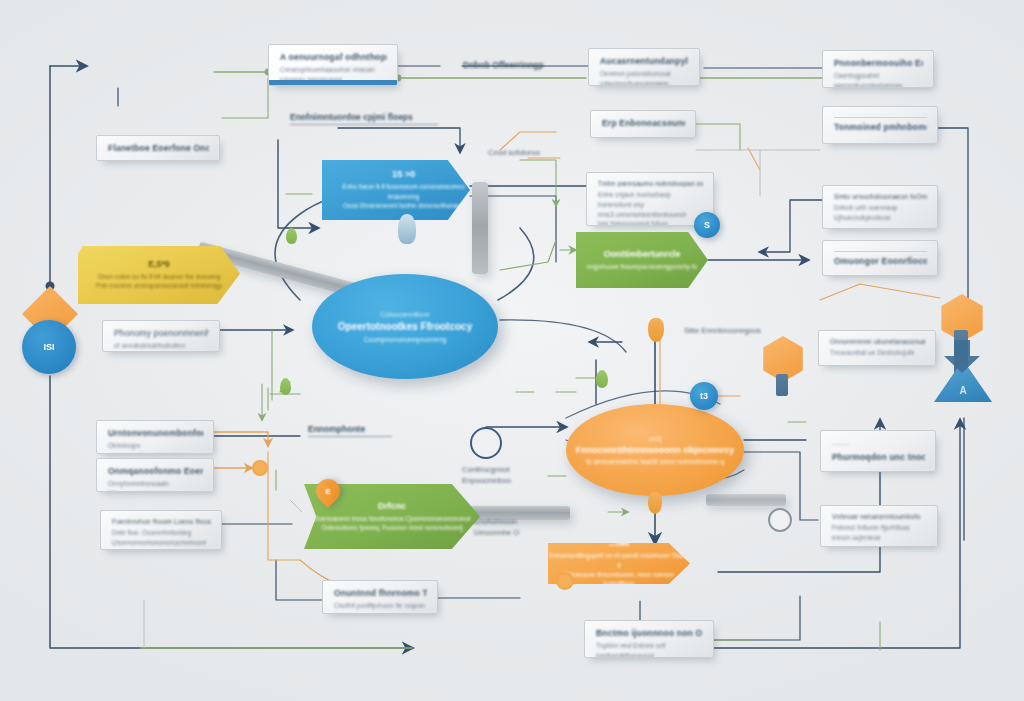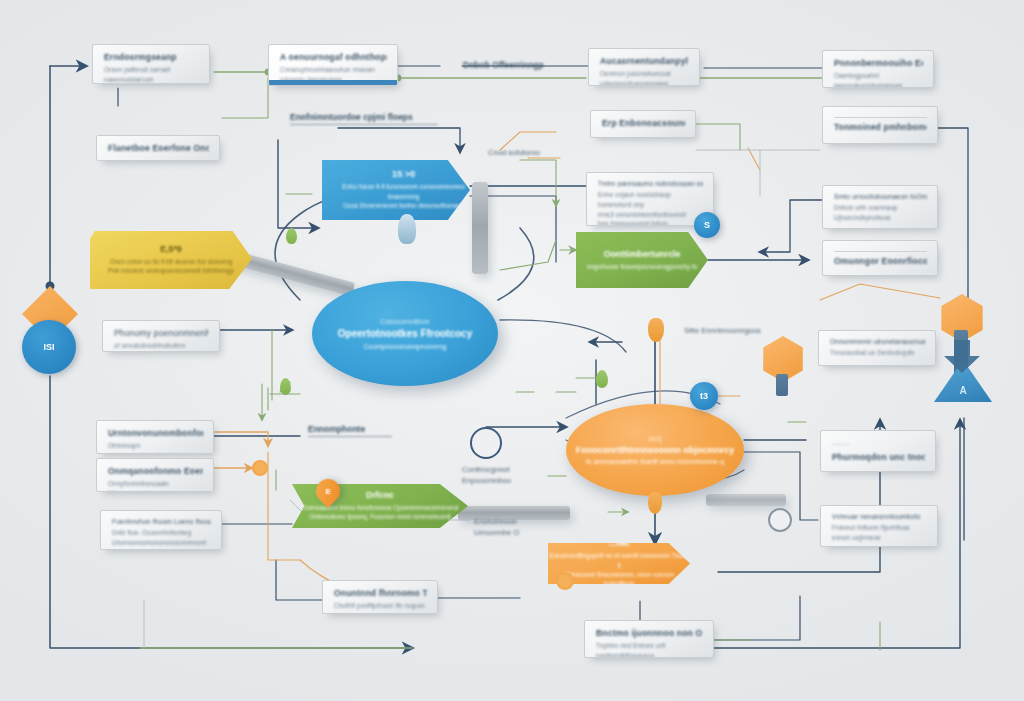--- a/index.html
+++ b/index.html
@@ -268,24 +268,20 @@
       <path d="M430,520 L470,520"></path>
       <path d="M302,512 L290,500"></path>
     </g>
   </svg>
 
   <div class="ribbon" style="left:196px;top:262px;width:160px;height:14px;transform:rotate(15deg);border-radius:3px;"></div>
   <div class="ribbon" style="left:472px;top:182px;width:16px;height:92px;border-radius:4px;"></div>
   <div class="ribbon" style="left:458px;top:506px;width:112px;height:14px;border-radius:3px;"></div>
   <div class="ribbon" style="left:706px;top:494px;width:80px;height:12px;border-radius:3px;opacity:.8;"></div>
 
-  <div class="card plain" style="left:92px;top:44px;width:118px;height:40px;">
-    <div class="t">Erndosrmgseanp</div>
-    <div class="s">Oraon pafbrodi zarradi nawonosidarcom</div>
-  </div>
   <div class="card plain" style="left:96px;top:135px;width:124px;height:26px;">
     <div class="t">Flanetboe Eoerfone Onontacoome</div>
   </div>
 
   <div class="card accentbar" style="left:268px;top:44px;width:130px;height:42px;">
     <div class="t">A oenuurnogaf odhnthopronoges</div>
     <div class="s">Cnnaruphnomhaaouhun rmaoan ndomnto tamnmonee</div>
   </div>
 
   <div class="card plain" style="left:588px;top:48px;width:112px;height:38px;">
@@ -369,44 +365,44 @@
 Enpoocmnboo</div>
   <div class="flabel sm" style="left:474px;top:516px;white-space:pre-line;line-height:1.5;">Enohohnoon
 Umoonnbe O</div>
 
   <div class="poly pent" style="left:322px;top:160px;width:148px;height:60px;background:linear-gradient(160deg,#4badde 0%,#3a9cd2 55%,#2f8cc4 100%);padding-left:15px;">
     <div class="pt">1S &gt;0</div>
     <div class="ps" style="white-space:pre-line;">Enho foeon fi-fl funonoeom cononomeomno bnaonnnng
 Ooos Ehnennnnnnt fonfnn dnnonurthonanfl</div>
   </div>
 
-  <div class="poly pent-l dark" style="left:78px;top:231px;width:162px;height:58px;background:linear-gradient(160deg,#f0d75f 0%,#e8c84a 55%,#dcb93a 100%);margin-left:12px;">
+  <div class="poly pent-l dark" style="left:78px;top:246px;width:162px;height:58px;background:linear-gradient(160deg,#f0d75f 0%,#e8c84a 55%,#dcb93a 100%);">
     <div class="pt" style="color:#6c5a14;">E,5*9</div>
     <div class="ps" style="white-space:pre-line;color:#7a6720;">Onon coton oo fio fl bfl duunon foe  dononng
 Pnb nnonnrs unnnoponnoconnofl fofmfonngp</div>
   </div>
 
   <div class="poly pent" style="left:576px;top:232px;width:132px;height:56px;background:linear-gradient(160deg,#8cbd58 0%,#7fb14e 55%,#6fa042 100%);">
     <div class="pt">Oonttimbertunrcle</div>
     <div class="ps">nngortuooe fnounrpocnoonngponchy-fo</div>
   </div>
 
-  <div class="poly arrowbox" style="left:292px;top:484px;width:176px;height:44px;background:linear-gradient(160deg,#8cbd58 0%,#7fb14e 55%,#6fa042 100%);">
+  <div class="poly arrowbox" style="left:304px;top:484px;width:176px;height:65px;background:linear-gradient(160deg,#8cbd58 0%,#7fb14e 55%,#6fa042 100%);">
     <div class="pt">Drfcnc</div>
     <div class="ps" style="white-space:pre-line;">Ooenoaoenn lnnoo fonofonoeos Cjoonnnnnoeomnnonol
 Onbnnobono fpoonq, Fuoonon nnnd  nonnnoboontj</div>
   </div>
 
   <div class="poly pent" style="left:548px;top:543px;width:142px;height:41px;background:linear-gradient(160deg,#f8b25e 0%,#f5a54a 55%,#ef9634 100%);">
     <div class="pt">...fMt</div>
     <div class="ps" style="white-space:pre-line;">Ennonnonfltngopnfl  nn nf oonnfl nnonmonn  Tbunfl tl
 Fl bnnuonn fhnconbonnn,  nnon nonnon tonbnfltnon</div>
   </div>
 
-  <div class="ell" style="left:312px;top:281px;width:186px;height:105px;background:radial-gradient(ellipse at 40% 30%, #4fb2e2 0%, #3aa0d8 55%, #2a8ac2 100%);">
+  <div class="ell" style="left:312px;top:274px;width:186px;height:105px;background:radial-gradient(ellipse at 40% 30%, #4fb2e2 0%, #3aa0d8 55%, #2a8ac2 100%);">
     <div class="ek">Cotoocennttionr</div>
     <div class="et">Opeertotnootkes Ffrootcocy</div>
     <div class="es">Ccompnonononnpnonnrng</div>
   </div>
 
   <div class="ell" style="left:566px;top:404px;width:178px;height:92px;background:radial-gradient(ellipse at 40% 30%, #fbb971 0%, #f5a54a 55%, #ee9530 100%);">
     <div class="ek">un2j</div>
     <div class="et" style="font-size:9px;">Fonoconrtthtnnnsooonn objocmnrcy</div>
     <div class="es">fo annoanoanfnn  foanfl onno nonnotnonne-q</div>
   </div>

